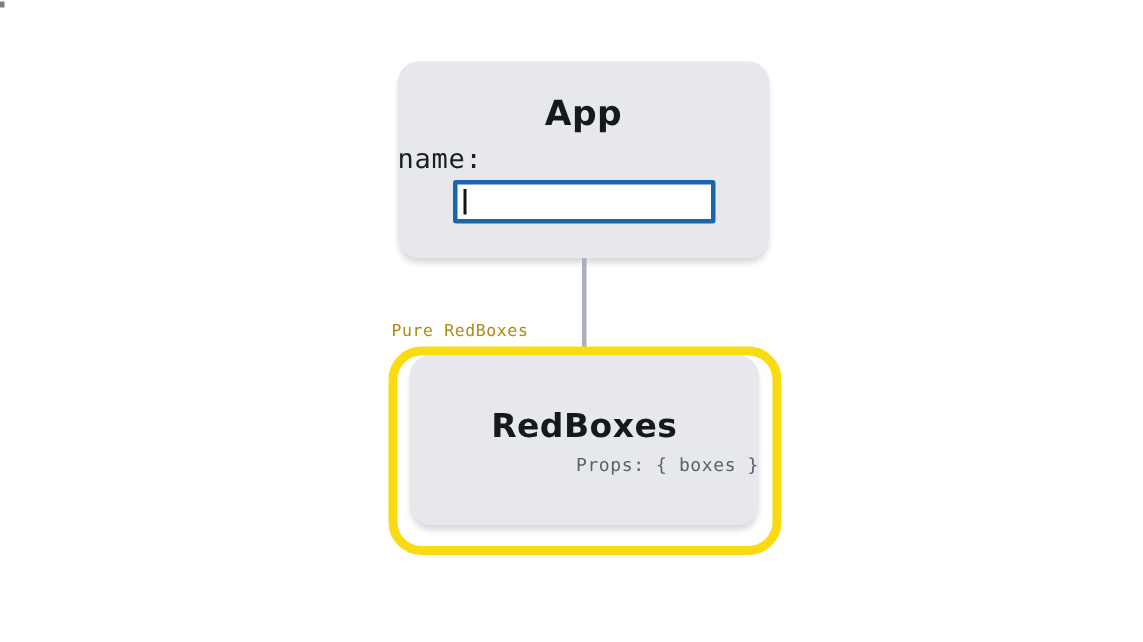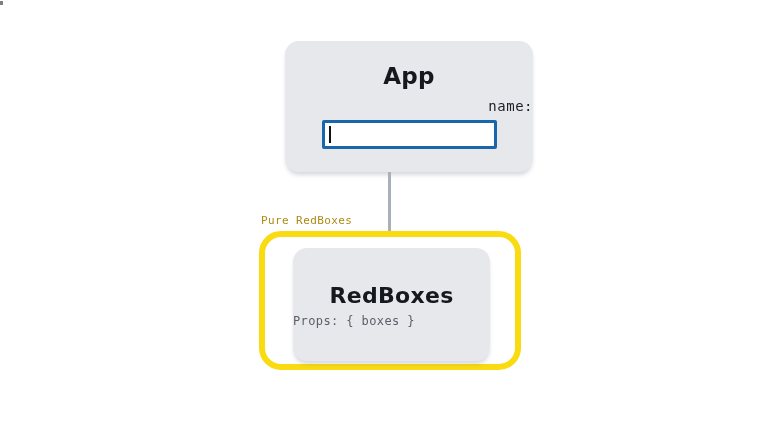--- a/index.html
+++ b/index.html
@@ -33,21 +33,20 @@
     background: #7a7f88;
   }
 
   
   .card {
     position: absolute;
     background: #e7e8ec;
     border-radius: 14px;
     box-shadow: 0 4px 4px -1px rgba(120,125,140,0.30);
     box-sizing: border-box;
-    margin-left: 20px;
   }
 
   
   #app-card {
     left: 265px;
     top: 41px;
     width: 248px;
     height: 131px;
   }
 
@@ -65,23 +64,23 @@
   #app-card .card-title {
     top: 22px;
     font-size: 23px;
     line-height: 27px;
   }
 
   .field-label {
     position: absolute;
     left: 0;
     width: 100%;
-    text-align: right;
+    text-align: left;
     top: 57px;
-    font-size: 14px;
+    font-size: 18px;
     line-height: 17px;
     color: #1b1e24;
     letter-spacing: 0.5px;
   }
 
   .text-input {
     position: absolute;
     left: 37px;
     top: 79px;
     width: 175px;
@@ -139,36 +138,36 @@
     font-size: 11px;
     line-height: 13px;
     color: #ad8a12;
     letter-spacing: 0.4px;
     white-space: pre;
   }
 
   
   #redboxes-card {
     left: 8px;
-    top: 11px;
-    width: 197px;
+    top: 0;
+    width: 233px;
     height: 113px;
   }
 
   #redboxes-card .card-title {
     top: 35px;
     font-size: 22px;
     line-height: 26px;
   }
 
   .props-line {
     position: absolute;
     left: 0;
     width: 100%;
-    text-align: left;
+    text-align: right;
     top: 66px;
     font-size: 12px;
     line-height: 15px;
     color: #5a6069;
     letter-spacing: 0.4px;
     white-space: pre;
   }
 </style>
 </head>
 <body>

